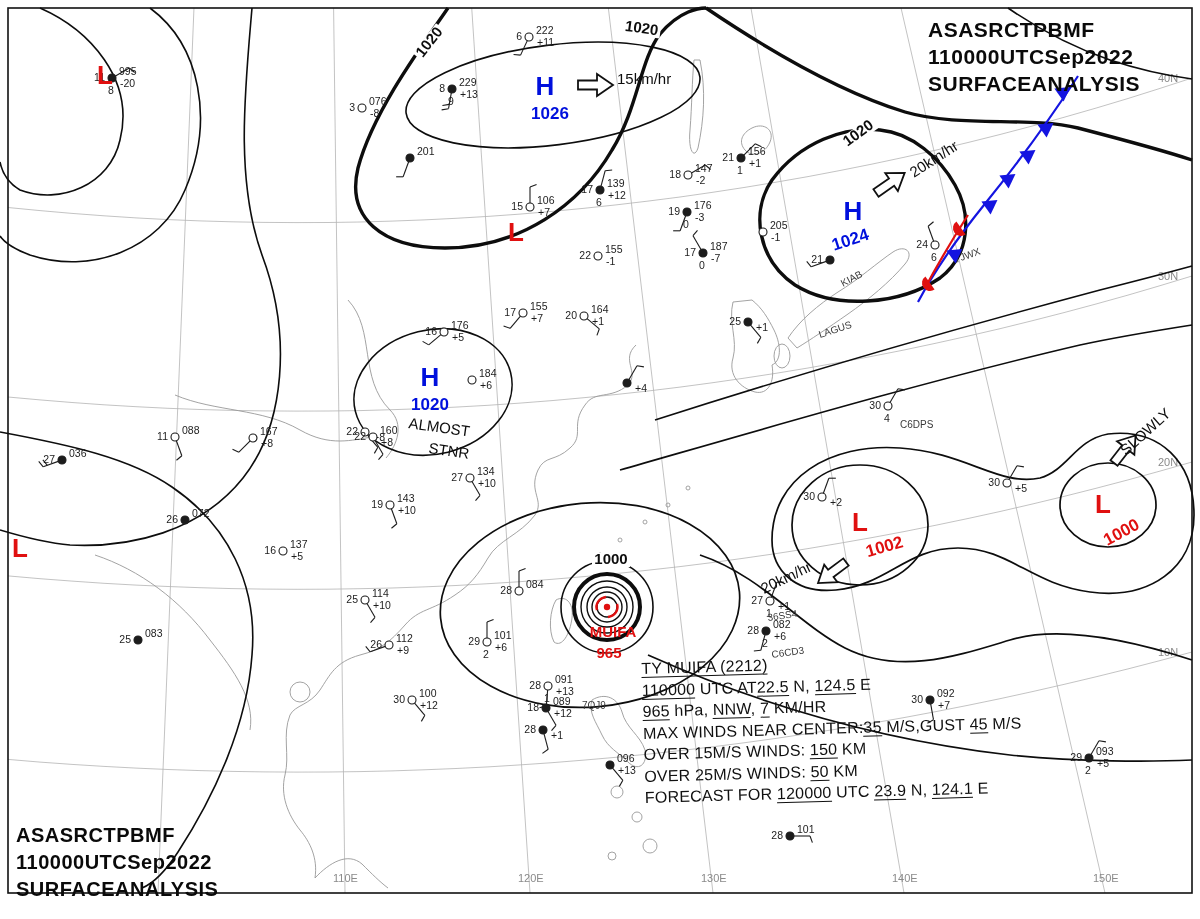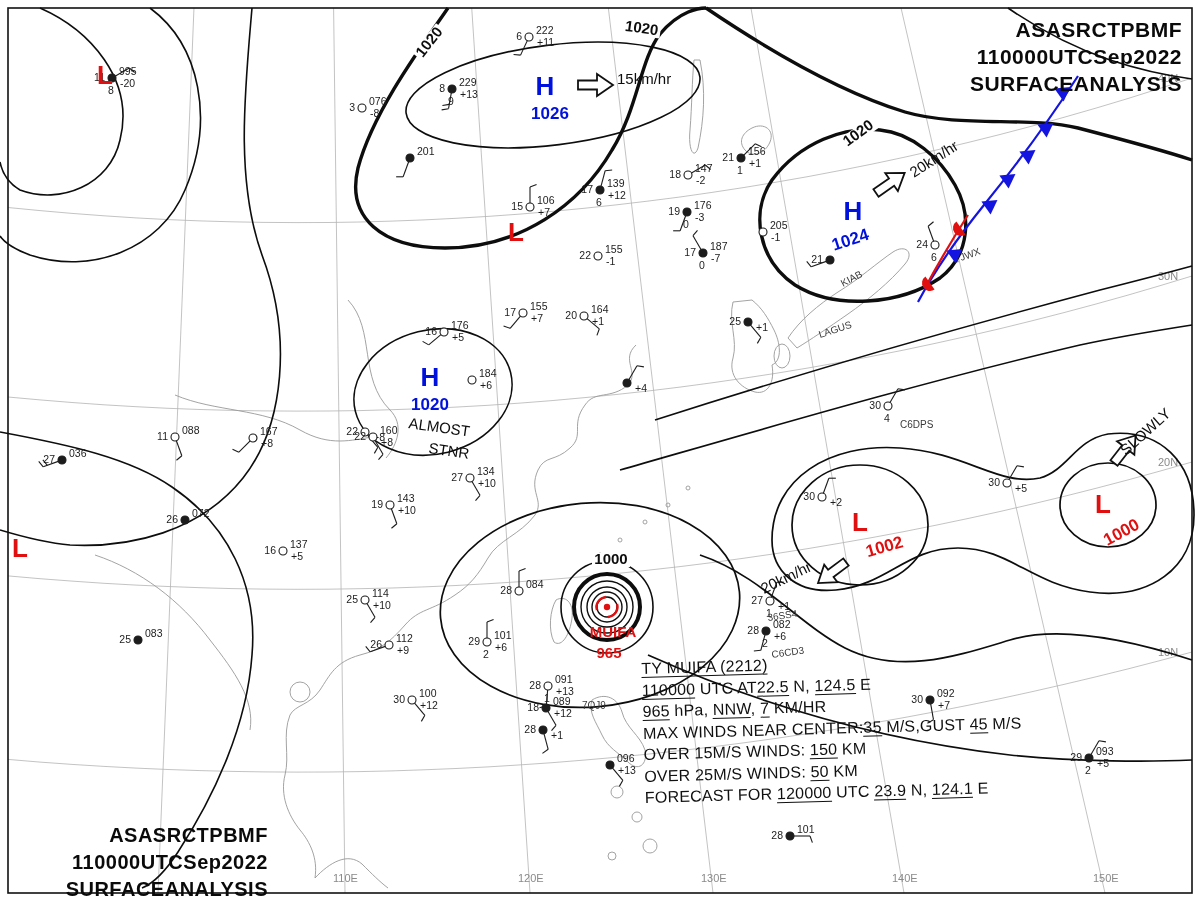--- a/index.html
+++ b/index.html
@@ -1,19 +1,19 @@
 <!DOCTYPE html>
 <html><head>
 <meta charset="utf-8">
 <style>
   html,body{margin:0;padding:0;background:#fff;width:1200px;height:919px;overflow:hidden;}
   #stage{position:relative;width:1200px;height:919px;font-family:"Liberation Sans",sans-serif;background:#fff;}
   svg{position:absolute;left:0;top:0;}
   .hdr{position:absolute;font-weight:bold;font-size:21px;color:#0a0a0a;letter-spacing:.5px;}
-  .hdr .ln{display:flex;justify-content:flex-end;line-height:27px;white-space:nowrap;}
+  .hdr .ln{display:flex;justify-content:flex-start;line-height:27px;white-space:nowrap;}
   #hdr-tr{left:928px;top:16px;width:254px;}
   #hdr-bl{left:16px;top:822px;width:252px;font-size:20px;}
   #tyinfo{position:absolute;left:641px;top:658px;font-size:16px;line-height:21.5px;color:#101010;
           white-space:nowrap;transform:rotate(-1.6deg);transform-origin:left top;letter-spacing:.2px;}
   #tyinfo .u{border-bottom:1.6px solid #101010;}
   .iso-lab{font-weight:bold;font-size:15px;fill:#0d0d0d;}
   .ann{font-size:15px;fill:#0d0d0d;}
   .st-txt{font-size:10.5px;fill:#1c1c1c;}
   .grid-lab{font-size:11px;fill:#8a8a8a;}
   .ship{font-size:10px;fill:#3a3a3a;}

